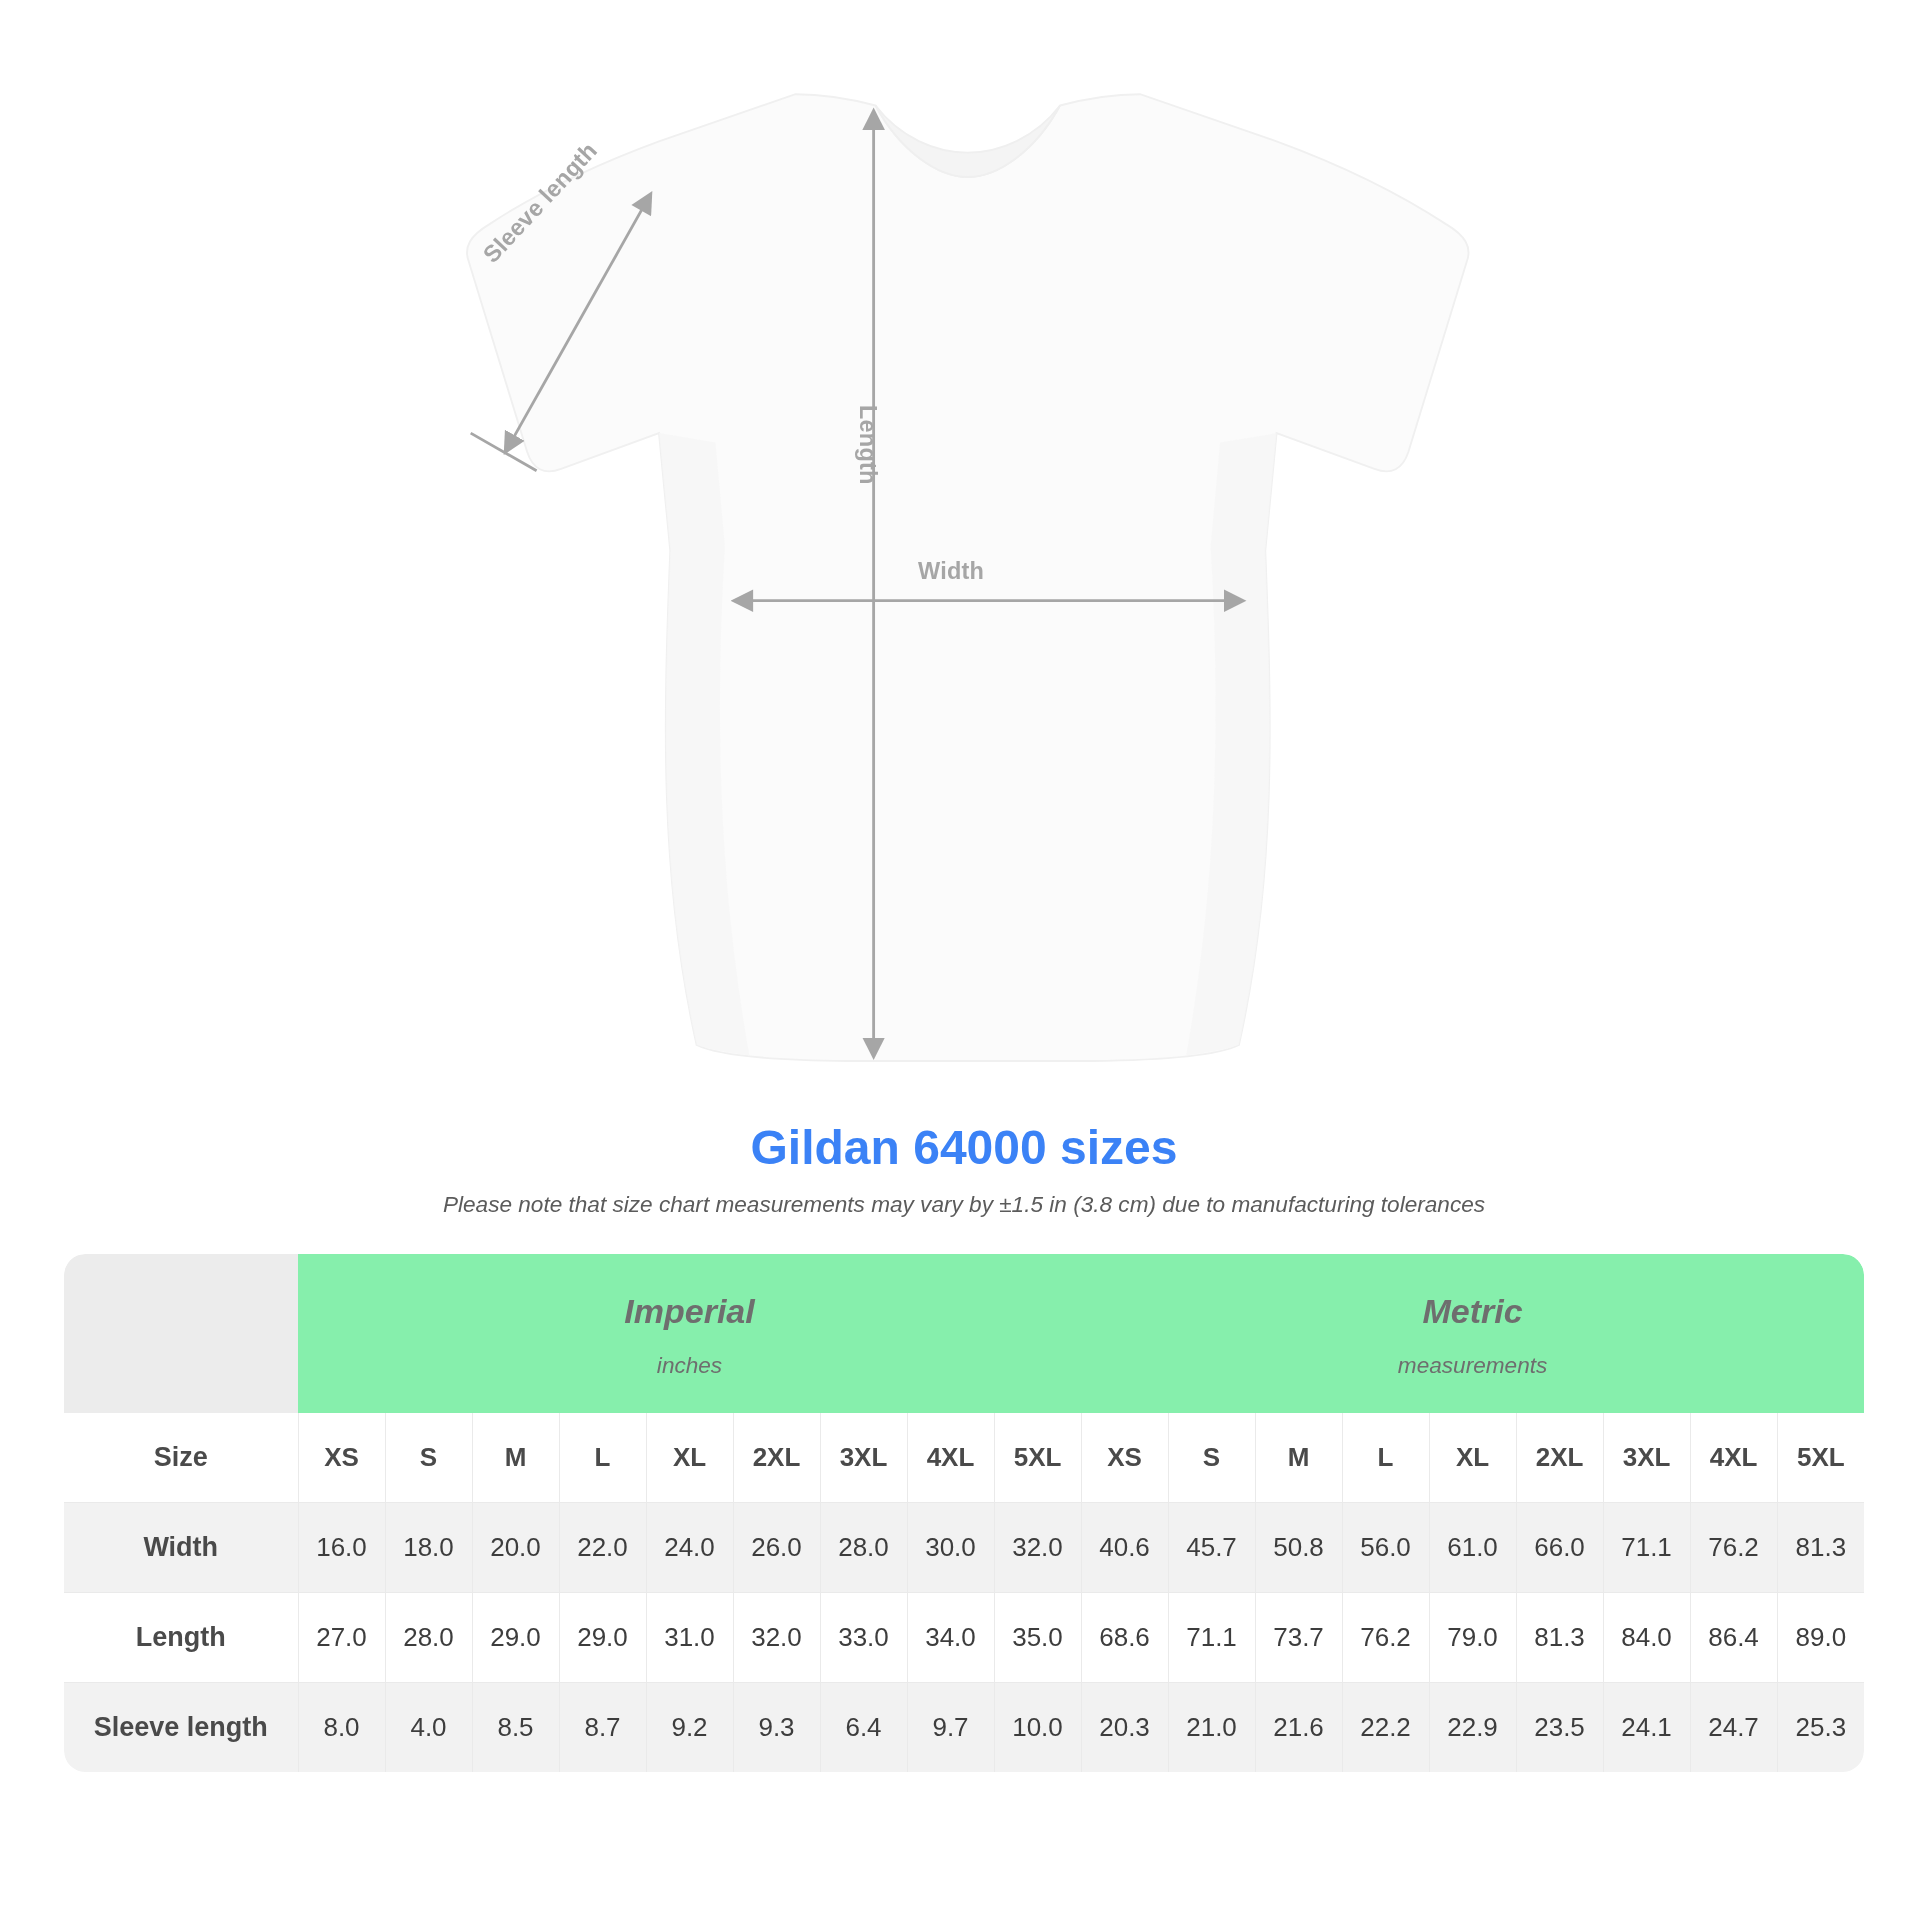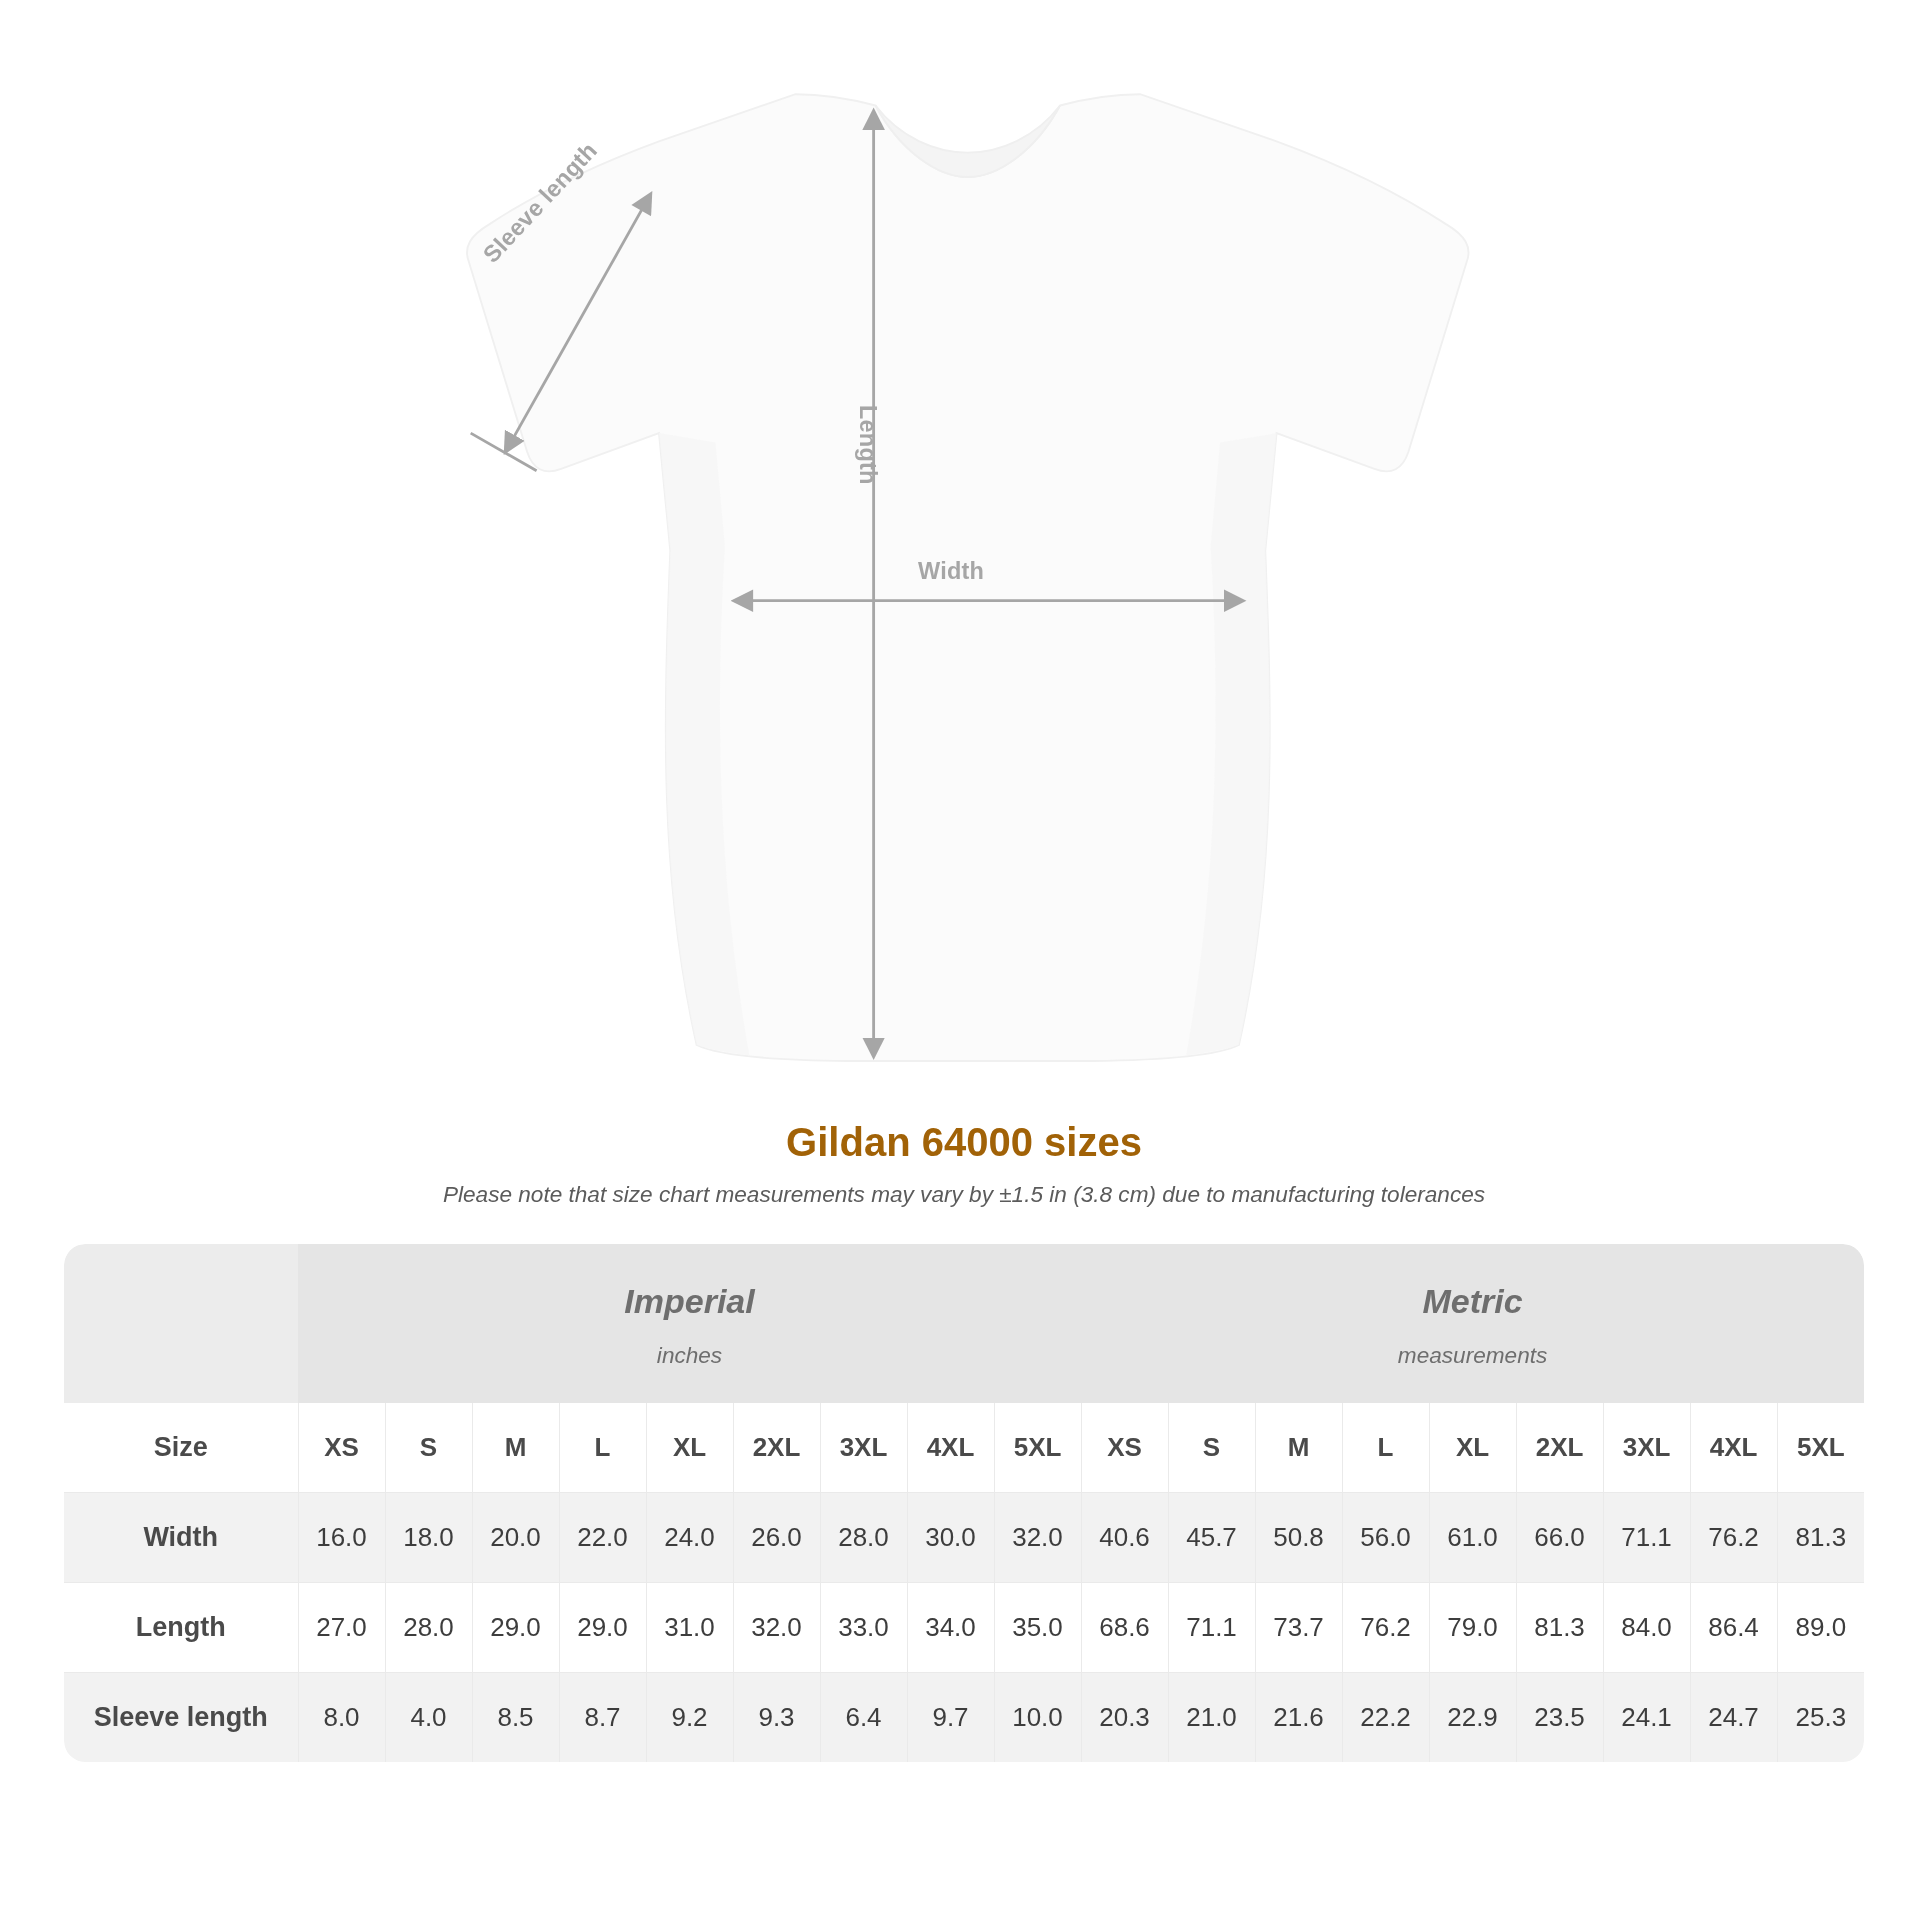--- a/index.html
+++ b/index.html
@@ -56,23 +56,23 @@
     left: 918px;
     top: 558px;
   }
 
   
   .title-block {
     text-align: center;
     margin-top: 9.4px;
   }
   .chart-title {
-    font-size: 40px;
-    font-weight: bold;
-    color: #a16207;
+    font-size: 48px;
+    font-weight: bold;
+    color: #3b82f6;
     margin: 0 0 17px 0;
   }
   .chart-note {
     font-size: 22.6px;
     font-style: italic;
     color: #5b5b5b;
     margin: 0;
   }
 
   
@@ -93,21 +93,21 @@
     vertical-align: middle;
     font-size: 25.4px;
     color: #3d3d3d;
     border: none;
   }
   
   col.c-first { width: 234px; }
   col.c-data  { width: 87px; }
 
   tr.unit-row td {
-    background: #e5e5e5;
+    background: #86efac;
     height: 121px;
     padding: 21px 0 17px 0;
   }
   .unit-name {
     font-size: 34px;
     font-style: italic;
     font-weight: bold;
     color: #6e6e6e;
     line-height: 1.15;
   }

